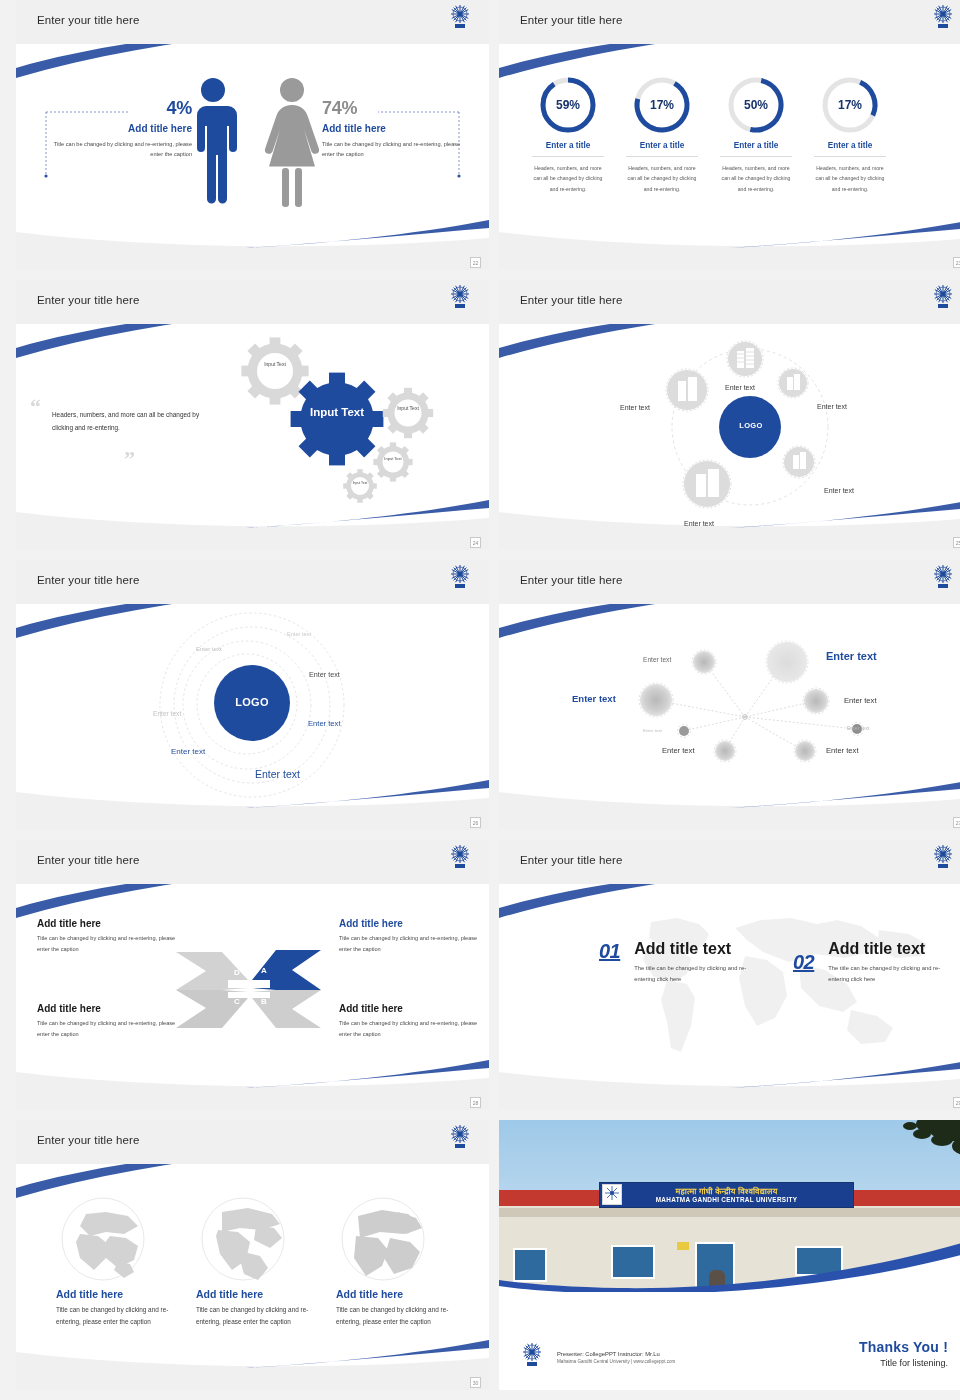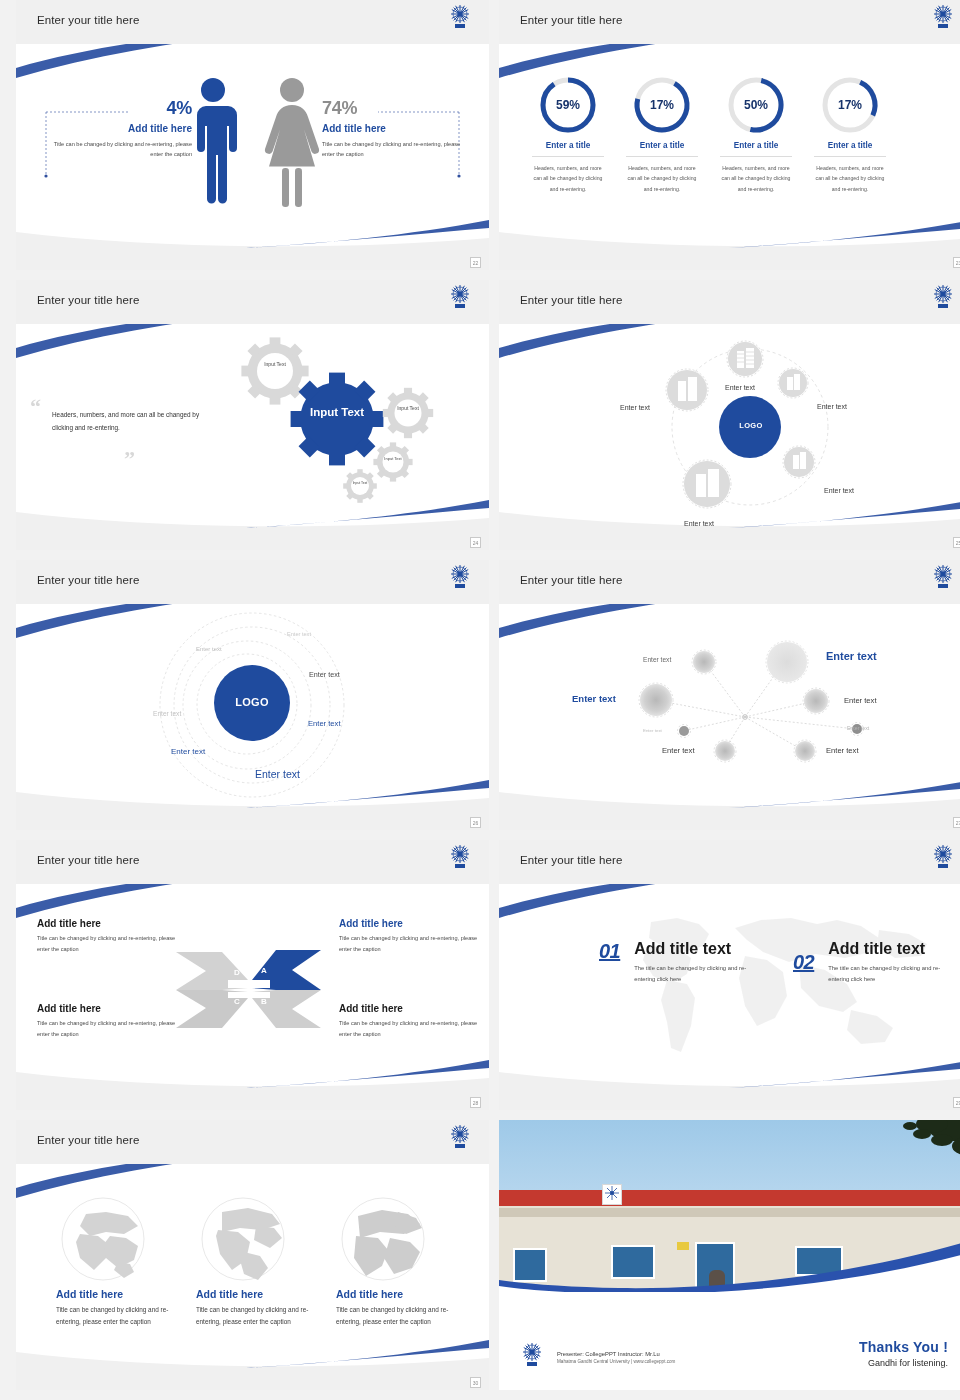--- a/index.html
+++ b/index.html
@@ -852,20 +852,24 @@
           <ellipse cx="144" cy="26" rx="14" ry="9"></ellipse>
             <ellipse cx="100" cy="14" rx="9" ry="5"></ellipse>
           <ellipse cx="120" cy="20" rx="11" ry="6"></ellipse>
             <ellipse cx="88" cy="6" rx="7" ry="4"></ellipse>
           <ellipse cx="148" cy="44" rx="9" ry="7"></ellipse>
         </g>
       </svg>
       <div class="bldg-roof"></div>
       <div class="bldg-wall"></div>
       <div class="bldg-band"></div>
+      <div class="signboard">
+        <div class="sign-hi">महात्मा गांधी केन्द्रीय विश्वविद्यालय</div>
+        <div class="sign-en">MAHATMA GANDHI CENTRAL UNIVERSITY</div>
+      </div>
       <div class="sign-logo">
         <svg width="18" height="19" viewBox="0 0 18 19">
           <g stroke="#1f4b9e" stroke-width=".8" fill="none">
             <line x1="9" y1="1" x2="9" y2="15"></line>
               <line x1="2" y1="8" x2="16" y2="8"></line>
             <line x1="4" y1="3" x2="14" y2="13"></line>
               <line x1="14" y1="3" x2="4" y2="13"></line>
           </g>
           <circle cx="9" cy="8" r="2" fill="#1f4b9e"></circle>
         </svg>
@@ -880,21 +884,21 @@
       <div style="position:absolute;left:178px;top:122px;width:12px;height:8px;background:#e8c93f;z-index:3"></div>
 
       <svg style="position:absolute;left:0;bottom:-2px;z-index:4" width="473" height="56" viewBox="0 0 473 56">
         <path d="M0,56 L473,56 L473,2 C380,30 250,52 120,50 C70,49 28,46 0,42 Z" fill="#2a52ad"></path>
         <path d="M0,56 L473,56 L473,14 C380,40 250,58 120,56 C70,55 28,52 0,48 Z" fill="#ffffff"></path>
       </svg>
     </div>
 
     <div class="thanks-wrap">
       <div class="thanks-h">Thanks You !</div>
-      <div class="thanks-p">Gandhi for listening.</div>
+      <div class="thanks-p">Title for listening.</div>
     </div>
 
     <div class="pres-wrap">
       <div class="pres-1">Presenter: CollegePPT   Instructor: Mr.Lu</div>
       <div class="pres-2">Mahatma Gandhi Central University  |  www.collegeppt.com</div>
     </div>
     <span style="position:absolute;left:22px;bottom:22px;z-index:6">
       <svg width="22" height="26" viewBox="0 0 22 26">
         <g stroke="#1f4b9e" stroke-width="1" fill="none">
           <line x1="11" y1="1" x2="11" y2="19"></line>

